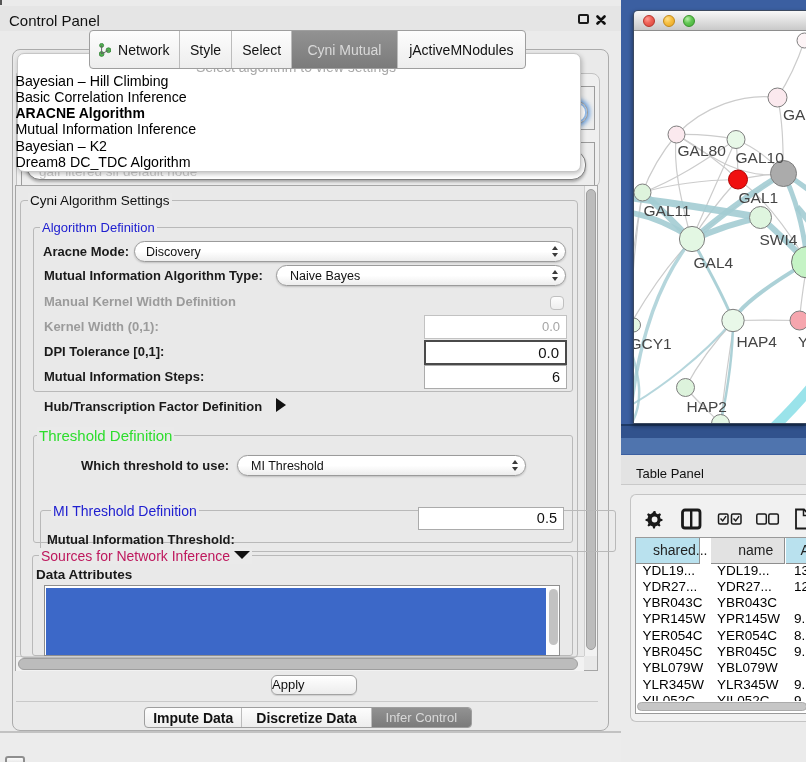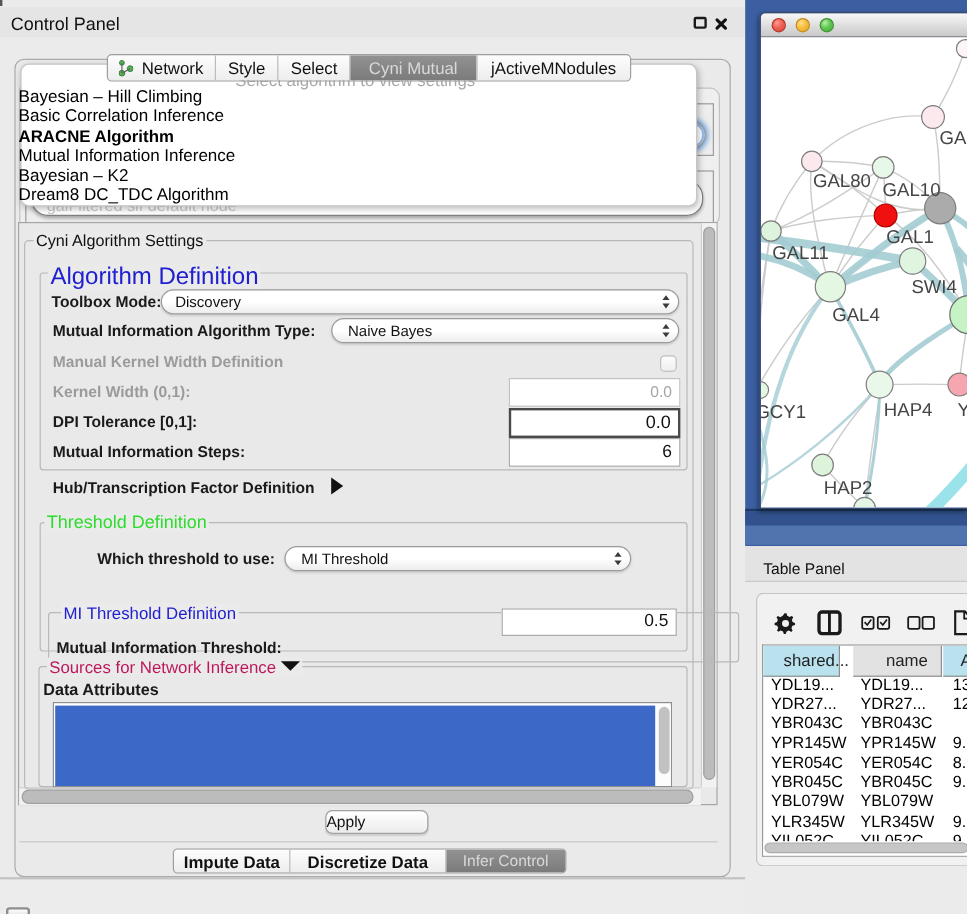--- a/index.html
+++ b/index.html
@@ -57,23 +57,23 @@
 <div class="abs" style="left:586px;top:189px;width:10px;height:461px;background:#bcbcbc;border:1px solid #9e9e9e;border-radius:6px;"></div>
 
 <div class="abs" style="left:16px;top:656px;width:568px;height:15px;background:#f2f2f2;border-top:1px solid #cfcfcf;"></div>
 <div class="abs" style="left:18px;top:658px;width:560px;height:12px;background:#bcbcbc;border:1px solid #9e9e9e;border-radius:6px;"></div>
 
 <div class="fieldset" style="left:20px;top:200px;width:558px;height:458px;border-radius:4px;">
   <span class="fstitle" style="left:7px;top:-8px;color:#111;">Cyni Algorithm Settings</span>
 </div>
 
 <div class="fieldset" style="left:33px;top:227px;width:540px;height:165px;">
-  <span class="fstitle" style="left:6px;top:-8px;color:#2020d0;font-size:20px;">Algorithm Definition</span>
-</div>
-<div class="abs lbl" style="left:43px;top:244px;">Toolbox Mode:</div>
+  <span class="fstitle" style="left:6px;top:-8px;color:#2020d0;font-size:13px;">Algorithm Definition</span>
+</div>
+<div class="abs lbl" style="left:43px;top:244px;">Aracne Mode:</div>
 <div class="combo" style="left:134px;top:241px;width:432px;">
   <span class="ctext">Discovery</span>
     <span class="carr" style="right:7px;top:4px;"></span>
 </div>
 <div class="abs lbl" style="left:44px;top:268px;">Mutual Information Algorithm Type:</div>
 <div class="combo" style="left:276px;top:265px;width:290px;">
   <span class="ctext" style="left:13px;">Naive Bayes</span>
     <span class="carr" style="right:7px;top:4px;"></span>
 </div>
 <div class="abs glbl" style="left:44px;top:294px;">Manual Kernel Width Definition</div>
@@ -109,21 +109,21 @@
 <div class="abs" style="left:44px;top:585px;width:516px;height:71px;border:1px solid #8e8e8e;background:#fff;overflow:hidden;">
   <div style="position:absolute;left:1px;top:1.5px;width:500px;height:67.5px;background:#3c68c8;"></div>
   <div style="position:absolute;left:501.5px;top:1.5px;width:13px;height:67.5px;background:#fcfcfc;"></div>
   <div style="position:absolute;left:504px;top:3px;width:9px;height:56px;background:#c2c2c2;border-radius:5px;"></div>
 </div>
 
 <div class="abs" style="left:17px;top:53px;width:564px;height:119px;background:#fff;border:1px solid #c6c6c6;border-radius:7px;box-shadow:1px 2px 5px rgba(0,0,0,0.25);"></div>
 <div class="abs" style="left:196px;top:59px;font-size:14px;color:#a9a9a9;">Select algorithm to view settings</div>
 <div class="abs" style="left:15.5px;top:72.5px;font-size:14.2px;color:#000;line-height:16.3px;white-space:nowrap;">Bayesian – Hill Climbing<br>Basic Correlation Inference<br><b style="font-size:14px;">ARACNE Algorithm</b><br>Mutual Information Inference<br>Bayesian – K2<br>Dream8 DC_TDC Algorithm</div>
 
-<div class="seg" style="left:89px;top:45px;width:437px;height:23px;">
+<div class="seg" style="left:89px;top:30px;width:437px;height:39px;">
   <div style="width:90px;"><svg width="12" height="14" viewBox="0 0 12 14" style="margin-right:7px;">
         <circle cx="2.6" cy="2.4" r="2" fill="#53b552" stroke="#2e7d32" stroke-width="0.8"></circle>
         <circle cx="2.6" cy="11" r="2.4" fill="#53b552" stroke="#2e7d32" stroke-width="0.8"></circle>
         <circle cx="9.5" cy="7.2" r="2.4" fill="#53b552" stroke="#2e7d32" stroke-width="0.8"></circle>
         <path d="M2.6 2.4 L2.6 11 M2.6 11 L9.5 7.2" stroke="#666" stroke-width="1" fill="none"></path>
       </svg>Network</div>
   <div style="width:53px;">Style</div>
   <div style="width:60px;">Select</div>
   <div class="sel" style="width:106px;">Cyni Mutual</div>
   <div style="width:128px;">jActiveMNodules</div>

